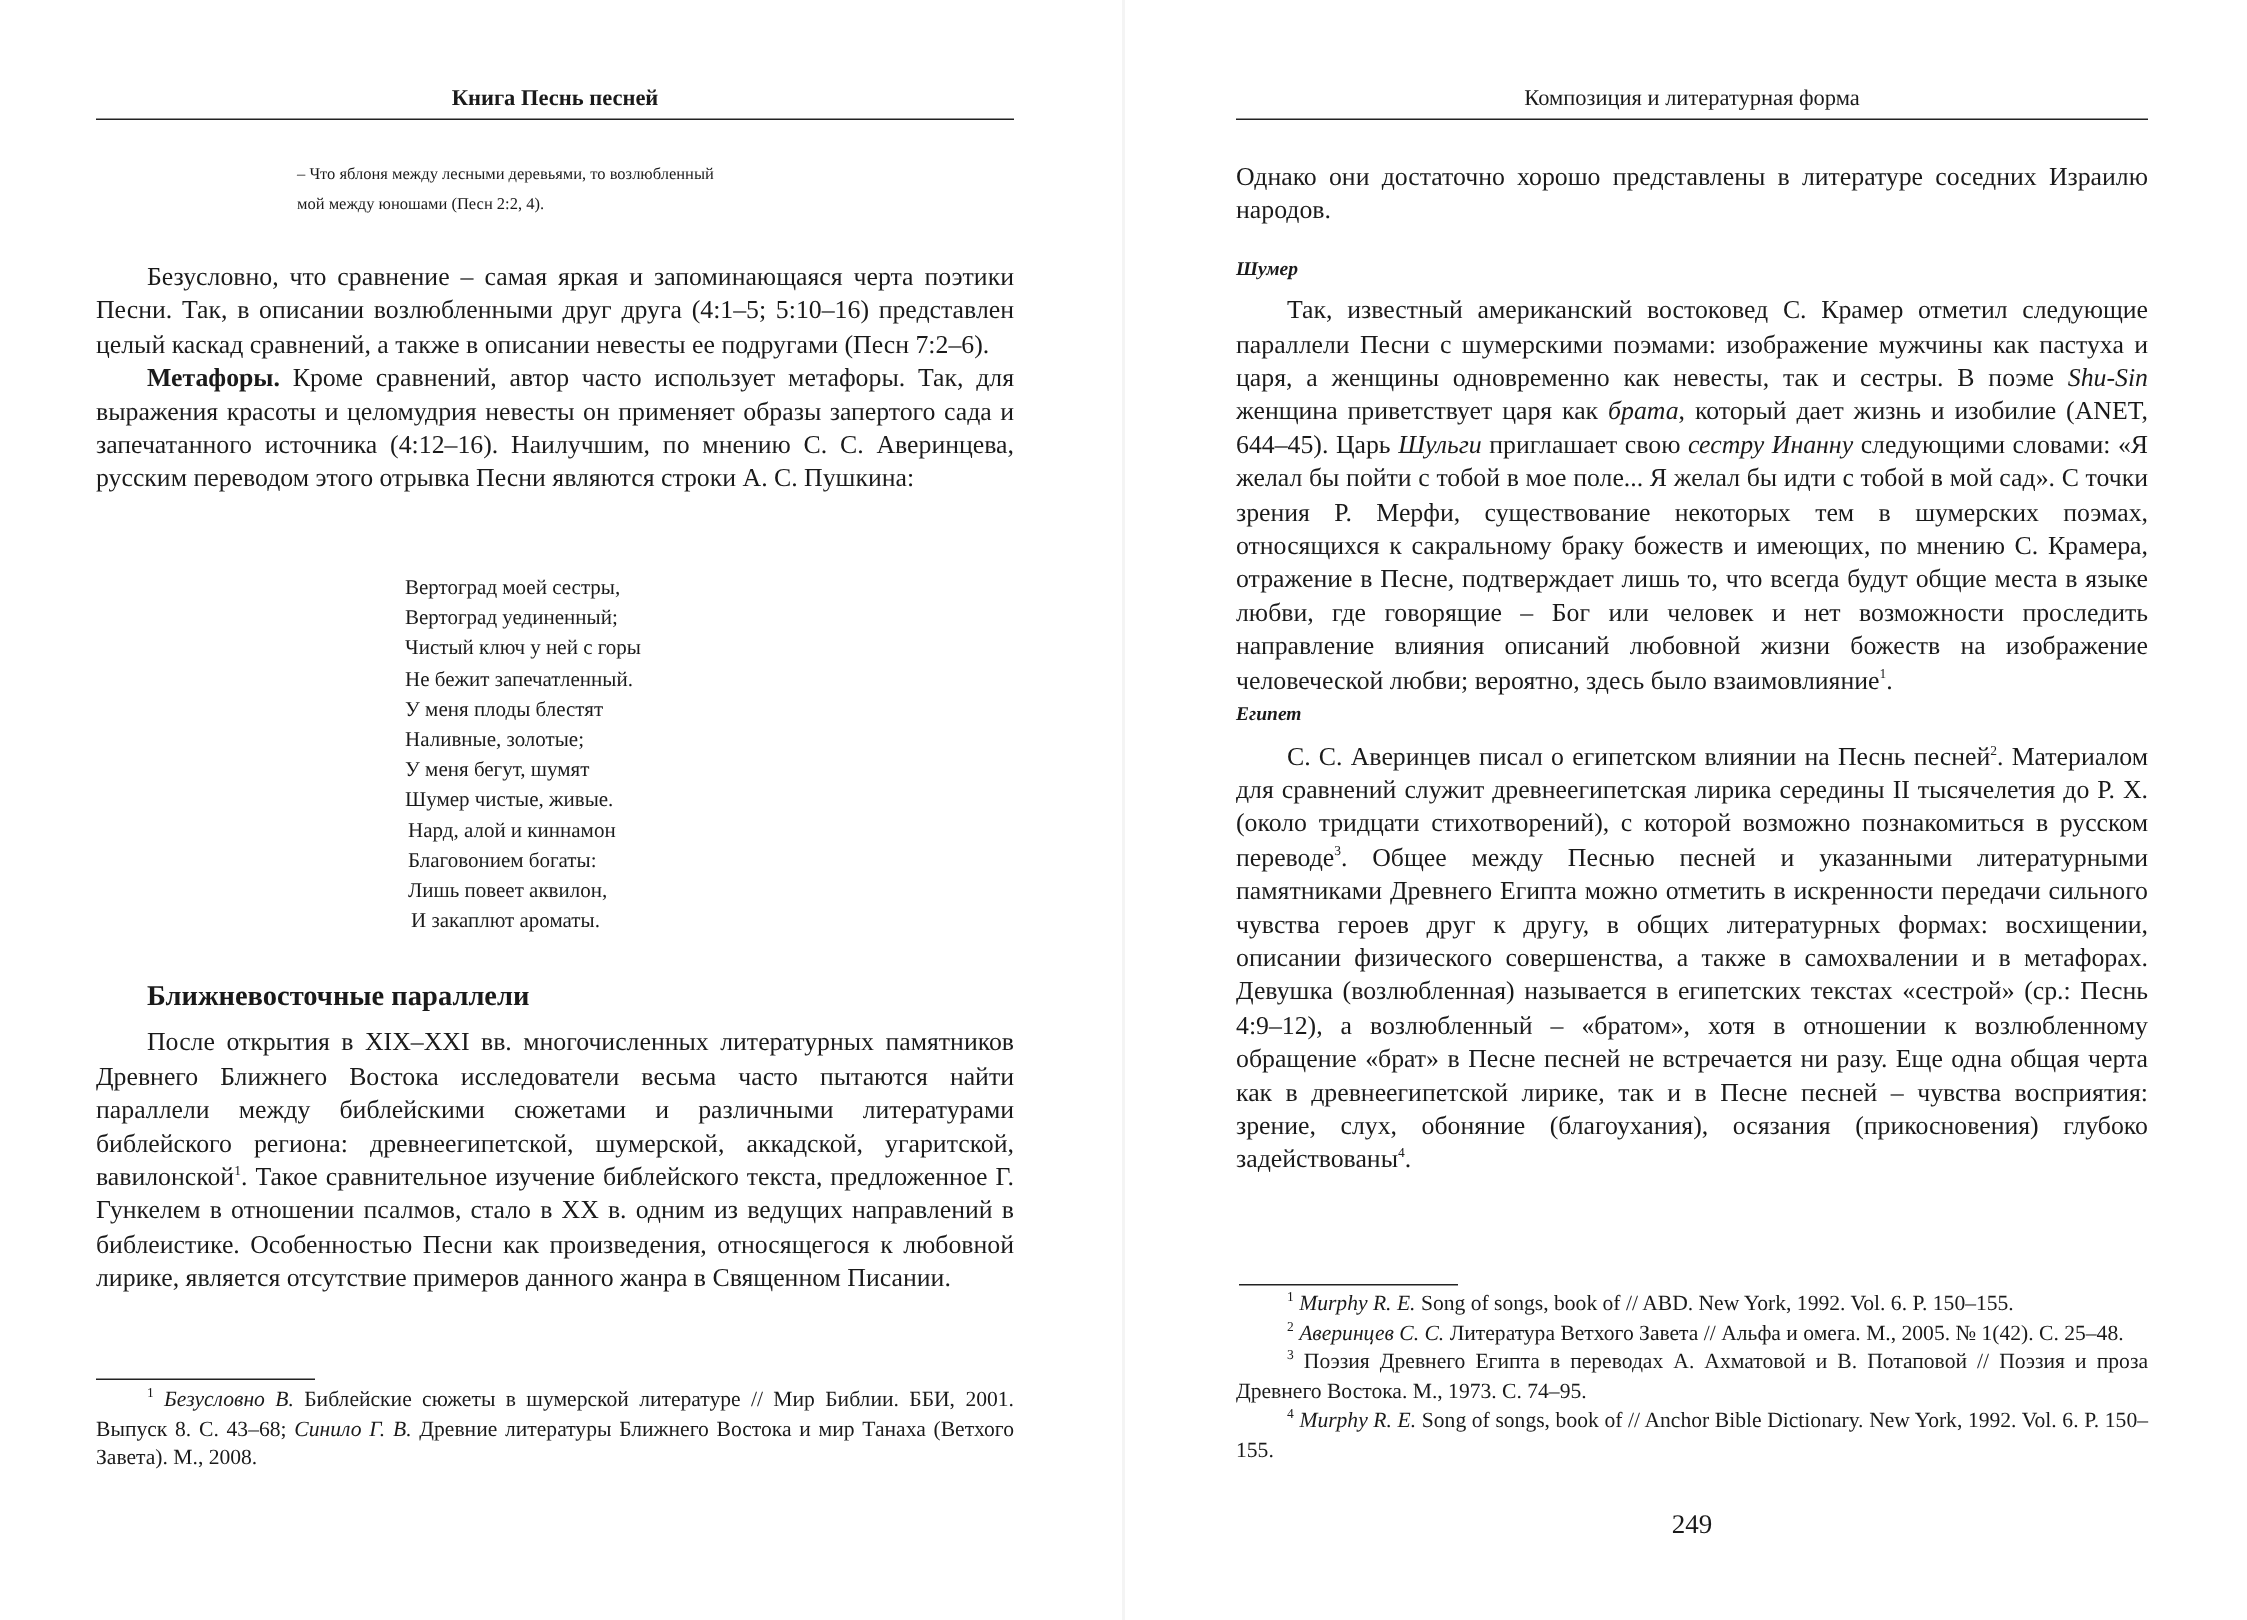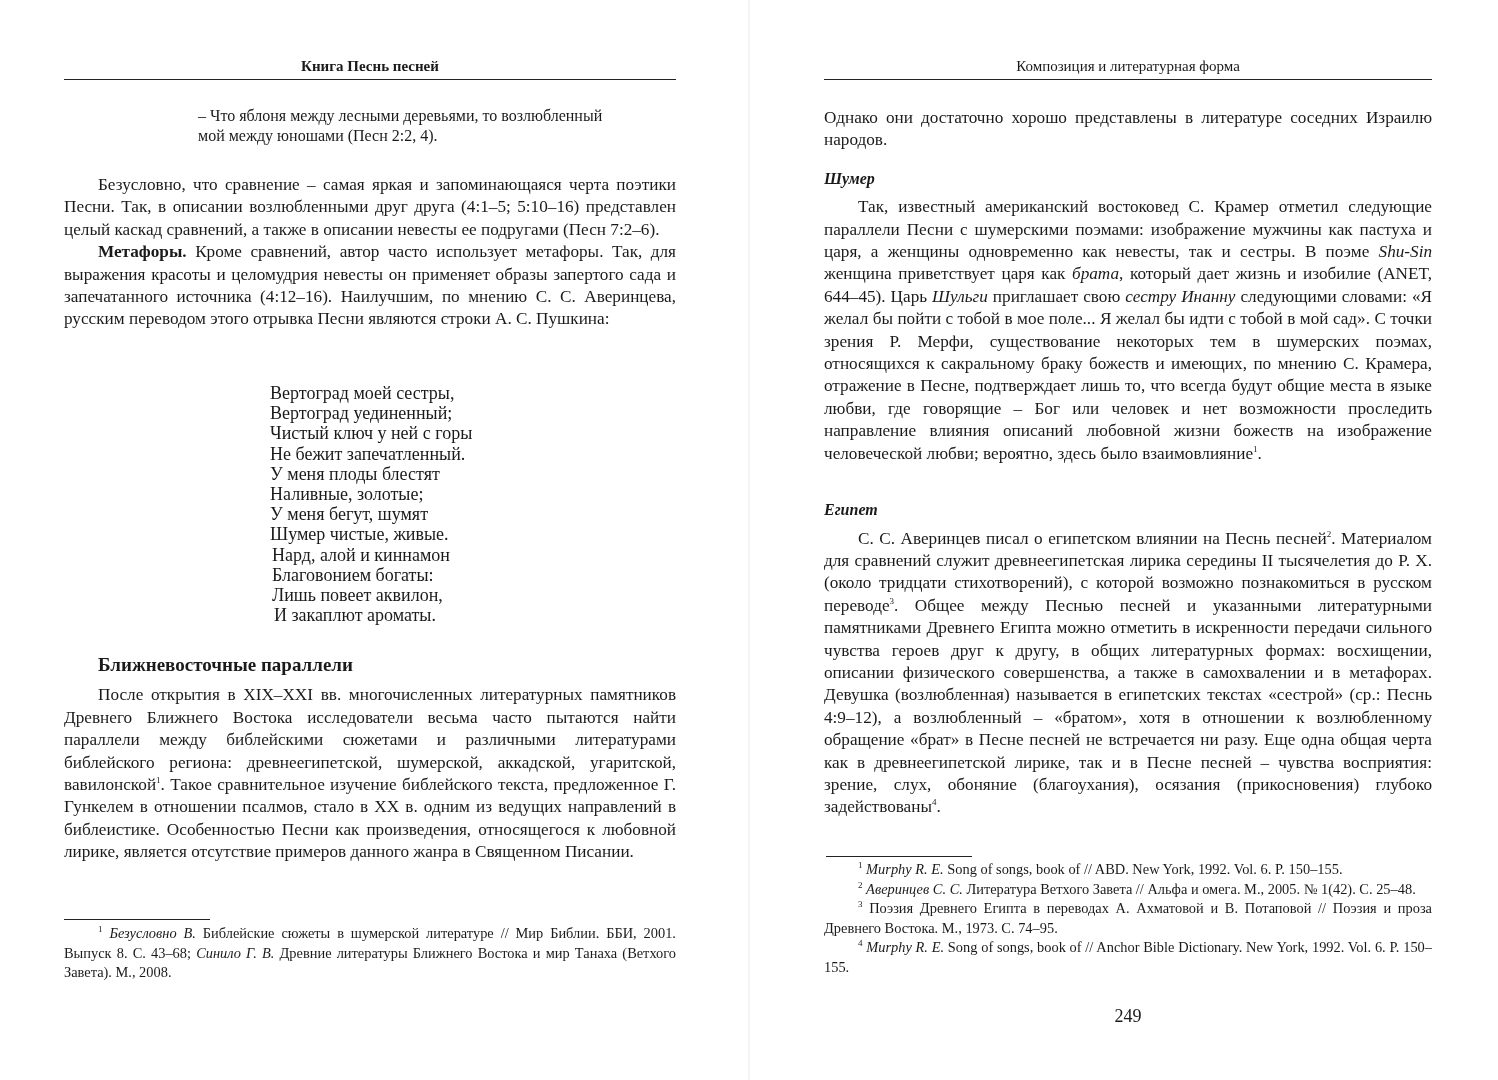--- a/index.html
+++ b/index.html
@@ -10,25 +10,25 @@
   #right { left:824px; width:608px; }
   .running-head { position:absolute; top:58px; left:0; right:0; text-align:center;
                   font-size:15px; }
   #left .running-head { font-weight:bold; }
   .head-rule { position:absolute; top:79px; left:0; right:0; height:0;
                border-top:1.6px solid #222; }
   .body { position:absolute; left:0; right:0; font-size:17.2px; line-height:22.4px;
           text-align:justify; }
   .body p { margin:0; text-indent:34px; }
   .body p.noind { text-indent:0; }
-  .quote { position:absolute; left:134px; top:106px; font-size:16px; line-height:20px; }
-  .poem { position:absolute; left:206px; top:383px; font-size:18px; line-height:20.2px; }
+  .quote { position:absolute; left:134px; top:106px; font-size:11px; line-height:20px; }
+  .poem { position:absolute; left:206px; top:383px; font-size:14px; line-height:20.2px; }
   .poem div { white-space:nowrap; }
   .h3 { font-weight:bold; font-size:19px; margin:0; }
-  .h3i { font-weight:bold; font-style:italic; font-size:16px; margin:0 0 0 34px; }
+  .h3i { font-weight:bold; font-style:italic; font-size:13px; margin:0 0 0 34px; }
   .fn-rule { position:absolute; width:146px; border-top:1px solid #222; }
   .fn { position:absolute; left:0; right:0; font-size:14.4px; line-height:19.6px;
         text-align:justify; }
   .fn p { margin:0; text-indent:34px; }
   sup { font-size:9px; line-height:0; vertical-align:super; }
   i { font-style:italic; }
   b { font-weight:bold; }
   .folio { position:absolute; left:0; right:0; text-align:center; font-size:18px; }
   .gutter { position:absolute; left:748px; top:0; width:2px; height:1080px; background:#f4f4f4; }
 </style>
@@ -79,21 +79,21 @@
 </div>
 
 <div class="page" id="right">
   <div class="running-head">Композиция и литературная форма</div>
   <div class="head-rule"></div>
 
   <div class="body" style="top:107px;">
     <p class="noind">Однако они достаточно хорошо представлены в литературе соседних Израилю народов.</p>
     <p class="h3i" style="margin-top:16px;margin-bottom:6px;text-indent:0;">Шумер</p>
     <p><span>Так, известный американский востоковед С. Крамер отметил следующие параллели Песни с шумерскими поэмами: изображение мужчины как пастуха и царя, а женщины одновременно как невесты, так и сестры. В поэме </span><i>Shu-Sin</i><span> женщина приветствует царя как </span><i>брата</i><span>, который дает жизнь и изобилие (ANET, 644–45). Царь </span><i>Шульги</i><span> приглашает свою </span><i>сестру Инанну</i><span> следующими словами: «Я желал бы пойти с тобой в мое поле... Я желал бы идти с тобой в мой сад». С точки зрения Р. Мерфи, существование некоторых тем в шумерских поэмах, относящихся к сакральному браку божеств и имеющих, по мнению С. Крамера, отражение в Песне, подтверждает лишь то, что всегда будут общие места в языке любви, где говорящие – Бог или человек и нет возможности проследить направление влияния описаний любовной жизни божеств на изображение человеческой любви; вероятно, здесь было взаимовлияние</span><sup>1</sup><span>.</span></p>
-    <p class="h3i" style="margin-top:34px;margin-bottom:6px;text-indent:0;">Египет</p>
+    <p class="h3i" style="margin-top:0;margin-bottom:6px;text-indent:0;">Египет</p>
     <p><span>С. С. Аверинцев писал о египетском влиянии на Песнь песней</span><sup>2</sup><span>. Материалом для сравнений служит древнеегипетская лирика середины II тысячелетия до Р. Х. (около тридцати стихотворений), с которой возможно познакомиться в русском переводе</span><sup>3</sup><span>. Общее между Песнью песней и указанными литературными памятниками Древнего Египта можно отметить в искренности передачи сильного чувства героев друг к другу, в общих литературных формах: восхищении, описании физического совершенства, а также в самохвалении и в метафорах. Девушка (возлюбленная) называется в египетских текстах «сестрой» (ср.: Песнь 4:9–12), а возлюбленный – «братом», хотя в отношении к возлюбленному обращение «брат» в Песне песней не встречается ни разу. Еще одна общая черта как в древнеегипетской лирике, так и в Песне песней – чувства восприятия: зрение, слух, обоняние (благоухания), осязания (прикосновения) глубоко задействованы</span><sup>4</sup><span>.</span></p>
   </div>
 
   <div class="fn-rule" style="top:856px;left:2px;"></div>
   <div class="fn" style="top:860px;">
     <p><sup>1</sup> <i>Murphy R. E.</i><span> Song of songs, book of // ABD. New York, 1992. Vol. 6. P. 150–155.</span></p>
     <p><sup>2</sup> <i>Аверинцев С. С.</i><span> Литература Ветхого Завета // Альфа и омега. М., 2005. № 1(42). С. 25–48.</span></p>
     <p><sup>3</sup><span> Поэзия Древнего Египта в переводах А. Ахматовой и В. Потаповой // Поэзия и проза Древнего Востока. М., 1973. С. 74–95.</span></p>
     <p><sup>4</sup> <i>Murphy R. E.</i><span> Song of songs, book of // Anchor Bible Dictionary. New York, 1992. Vol. 6. P. 150–155.</span></p>
   </div>

